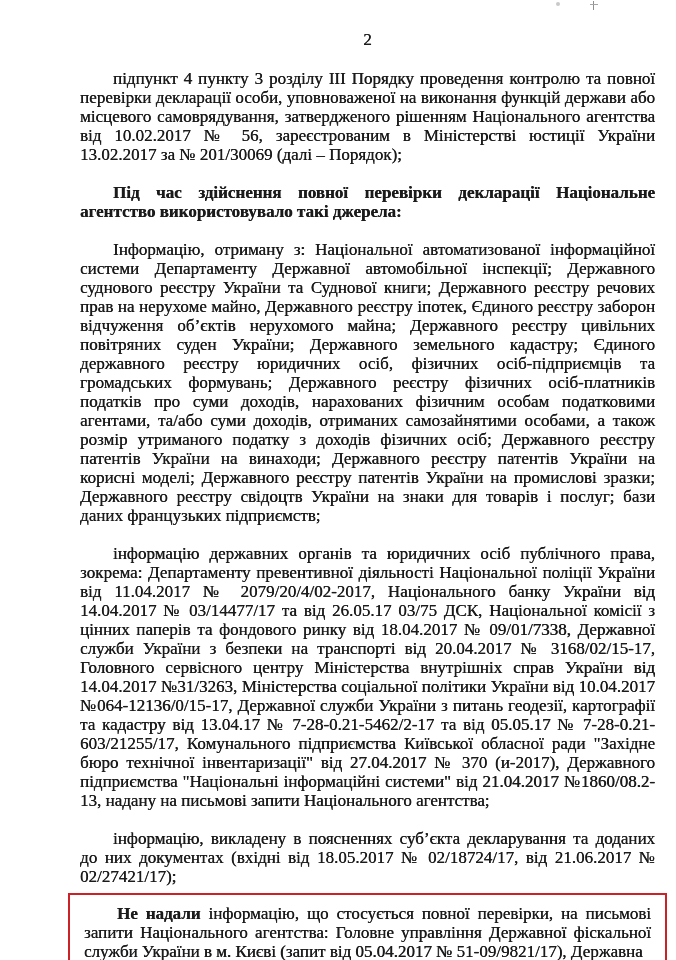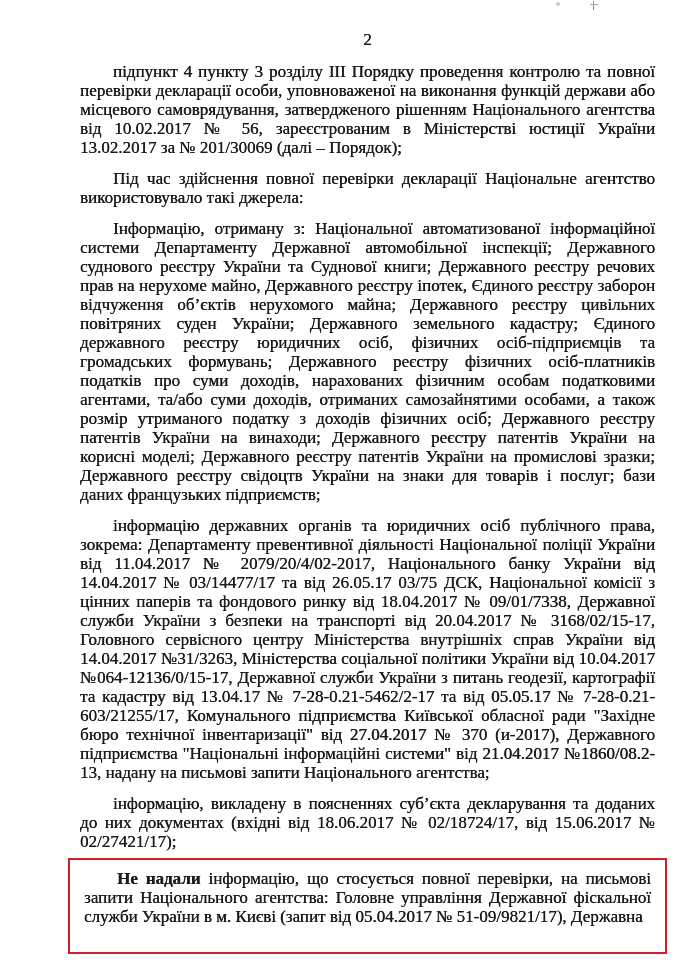--- a/index.html
+++ b/index.html
@@ -22,28 +22,28 @@
     width: 575px;
   }
   .pagenum {
     text-align: center;
     font-size: 17px;
     line-height: 20px;
     margin-bottom: 9px;
     text-shadow: 0.3px 0 0 currentColor;
   }
   p.doc {
-    margin: 12px 0 0 0;
+    margin: 19px 0 0 0;
     font-size: 17px;
     line-height: 19px;
     text-align: justify;
     text-indent: 33px;
     text-shadow: 0.3px 0 0 currentColor; 
   }
-  p.doc.bold { font-weight: normal; }
+  p.doc.bold { font-weight: bold; }
   .lead-bold { font-weight: bold; }
   .highlight-box {
     margin: 7px -12px 0 -12px;
     border: 2px solid #cc2227;
     padding: 5px 10px 22px 10px;
     min-height: 57px;
     box-sizing: border-box;
   }
   .highlight-box p.doc { margin: 4px; }
   
@@ -82,21 +82,21 @@
   <div class="pagenum">2</div>
 
   <p class="doc">підпункт 4 пункту 3 розділу III Порядку проведення контролю та повної перевірки декларації особи, уповноваженої на виконання функцій держави або місцевого самоврядування, затвердженого рішенням Національного агентства від 10.02.2017 № 56, зареєстрованим в Міністерстві юстиції України 13.02.2017 за № 201/30069 (далі – Порядок);</p>
 
   <p class="doc bold">Під час здійснення повної перевірки декларації Національне агентство використовувало такі джерела:</p>
 
   <p class="doc">Інформацію, отриману з: Національної автоматизованої інформаційної системи Департаменту Державної автомобільної інспекції; Державного суднового реєстру України та Суднової книги; Державного реєстру речових прав на нерухоме майно, Державного реєстру іпотек, Єдиного реєстру заборон відчуження об’єктів нерухомого майна; Державного реєстру цивільних повітряних суден України; Державного земельного кадастру; Єдиного державного реєстру юридичних осіб, фізичних осіб-підприємців та громадських формувань; Державного реєстру фізичних осіб-платників податків про суми доходів, нарахованих фізичним особам податковими агентами, та/або суми доходів, отриманих самозайнятими особами, а також розмір утриманого податку з доходів фізичних осіб; Державного реєстру патентів України на винаходи; Державного реєстру патентів України на корисні моделі; Державного реєстру патентів України на промислові зразки; Державного реєстру свідоцтв України на знаки для товарів і послуг; бази даних французьких підприємств;</p>
 
   <p class="doc">інформацію державних органів та юридичних осіб публічного права, зокрема: Департаменту превентивної діяльності Національної поліції України від 11.04.2017 № 2079/20/4/02-2017, Національного банку України від 14.04.2017 № 03/14477/17 та від 26.05.17 03/75 ДСК, Національної комісії з цінних паперів та фондового ринку від 18.04.2017 № 09/01/7338, Державної служби України з безпеки на транспорті від 20.04.2017 № 3168/02/15-17, Головного сервісного центру Міністерства внутрішніх справ України від 14.04.2017 №31/3263, Міністерства соціальної політики України від 10.04.2017 №064-12136/0/15-17, Державної служби України з питань геодезії, картографії та кадастру від 13.04.17 № 7-28-0.21-5462/2-17 та від 05.05.17 № 7-28-0.21-603/21255/17, Комунального підприємства Київської обласної ради "Західне бюро технічної інвентаризації" від 27.04.2017 № 370 (и-2017), Державного підприємства "Національні інформаційні системи" від 21.04.2017 №1860/08.2-13, надану на письмові запити Національного агентства;</p>
 
-  <p class="doc">інформацію, викладену в поясненнях суб’єкта декларування та доданих до них документах (вхідні від 18.06.2017 № 02/18724/17, від 15.06.2017 № 02/27421/17);</p>
+  <p class="doc">інформацію, викладену в поясненнях суб’єкта декларування та доданих до них документах (вхідні від 18.05.2017 № 02/18724/17, від 21.06.2017 № 02/27421/17);</p>
 
 
   <div class="highlight-box" style="border-color: rgb(204, 34, 39);">
     <p class="doc">
       <span class="lead-bold">Не надали</span><span> інформацію, що стосується повної перевірки, на письмові запити Національного агентства: Головне управління Державної фіскальної служби України в м. Києві (запит від 05.04.2017 № 51-09/9821/17), Державна</span>
     </p>
   </div>
 
 </div>
 

